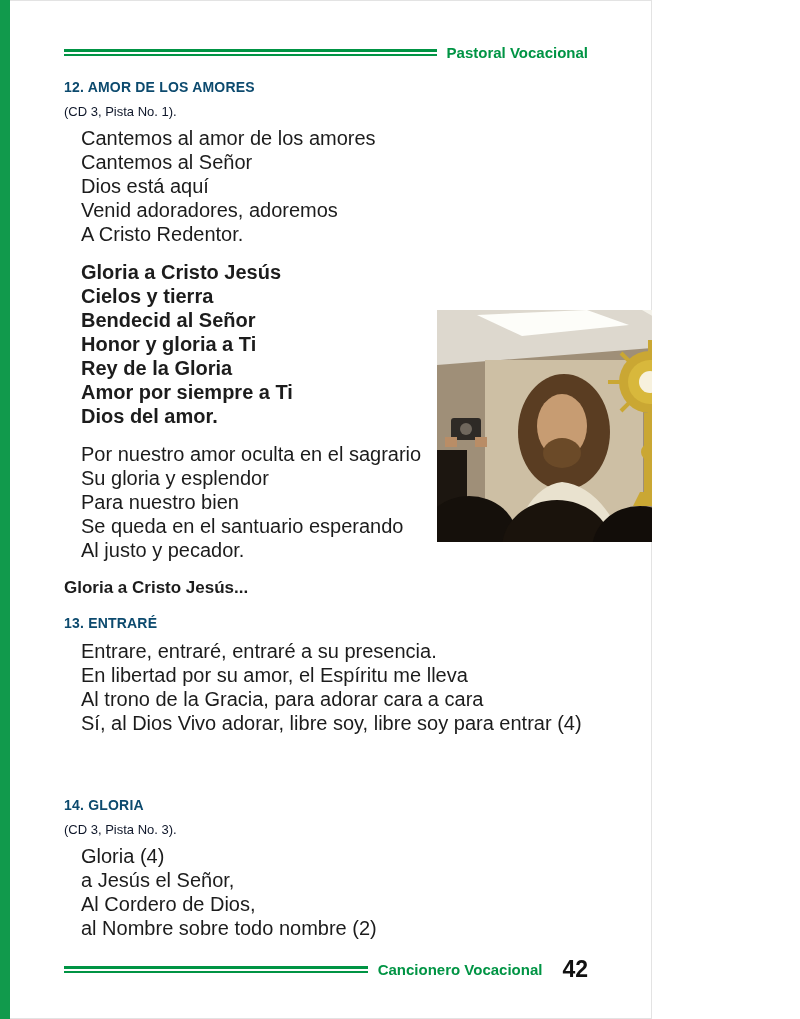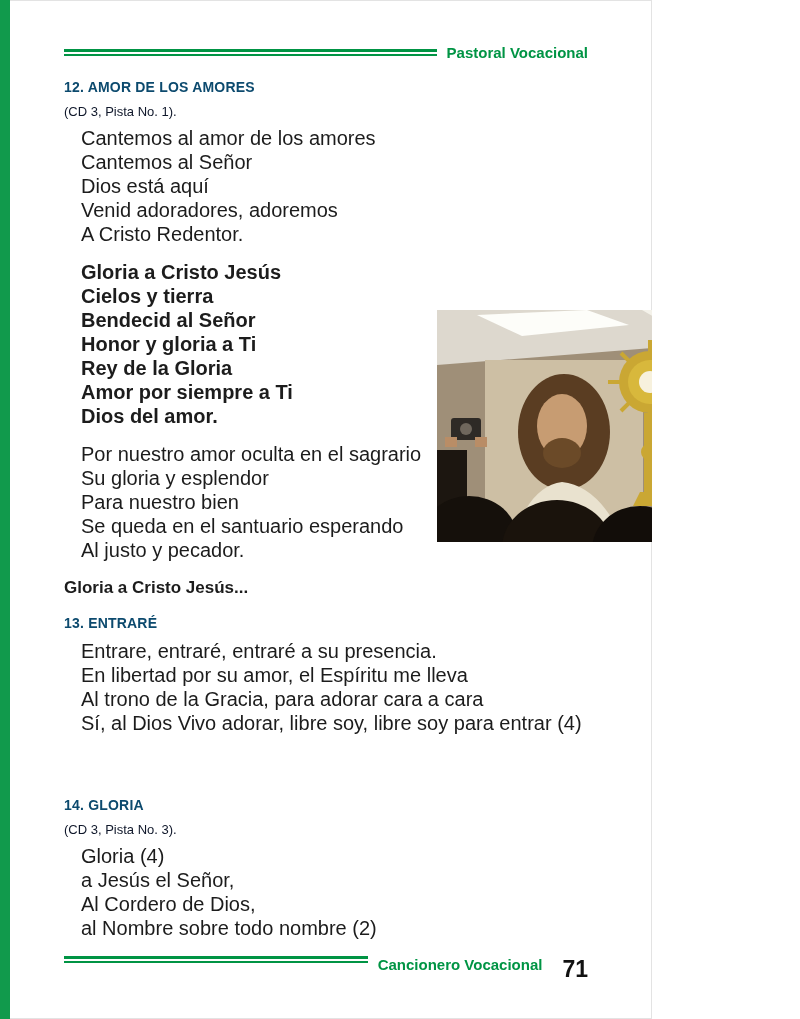--- a/index.html
+++ b/index.html
@@ -29,21 +29,21 @@
     display:flex; align-items:center; gap:10px;
   }
   .header-label, .footer-label {
     color:#009444;
     font-size:15px;
     font-weight:bold;
     white-space:nowrap;
   }
   .footer {
     position:absolute; left:64px; right:64px; top:956px;
-    display:flex; gap:10px;
+    display:flex; align-items:center; gap:10px;
   }
   .page-number {
     color:#111111;
     font-size:23px;
     font-weight:bold;
     margin-left:10px;
     white-space:nowrap;
   }
   .song { position:absolute; left:64px; }
   .song-12 { top:74px; width:360px; }
@@ -196,16 +196,16 @@
         <div class="line">Gloria (4)</div>
         <div class="line">a Jesús el Señor,</div>
         <div class="line">Al Cordero de Dios,</div>
         <div class="line">al Nombre sobre todo nombre (2)</div>
       </div>
   </section>
 
   <div class="footer">
     <div class="rule"></div>
     <span class="footer-label">Cancionero Vocacional</span>
-    <span class="page-number">71</span>
+    <span class="page-number">42</span>
   </div>
 
 </div>
 
 </body></html>

